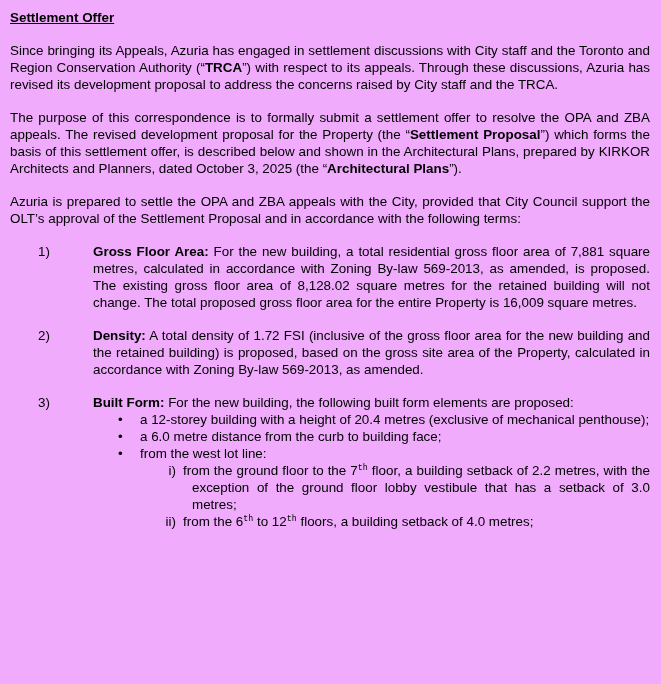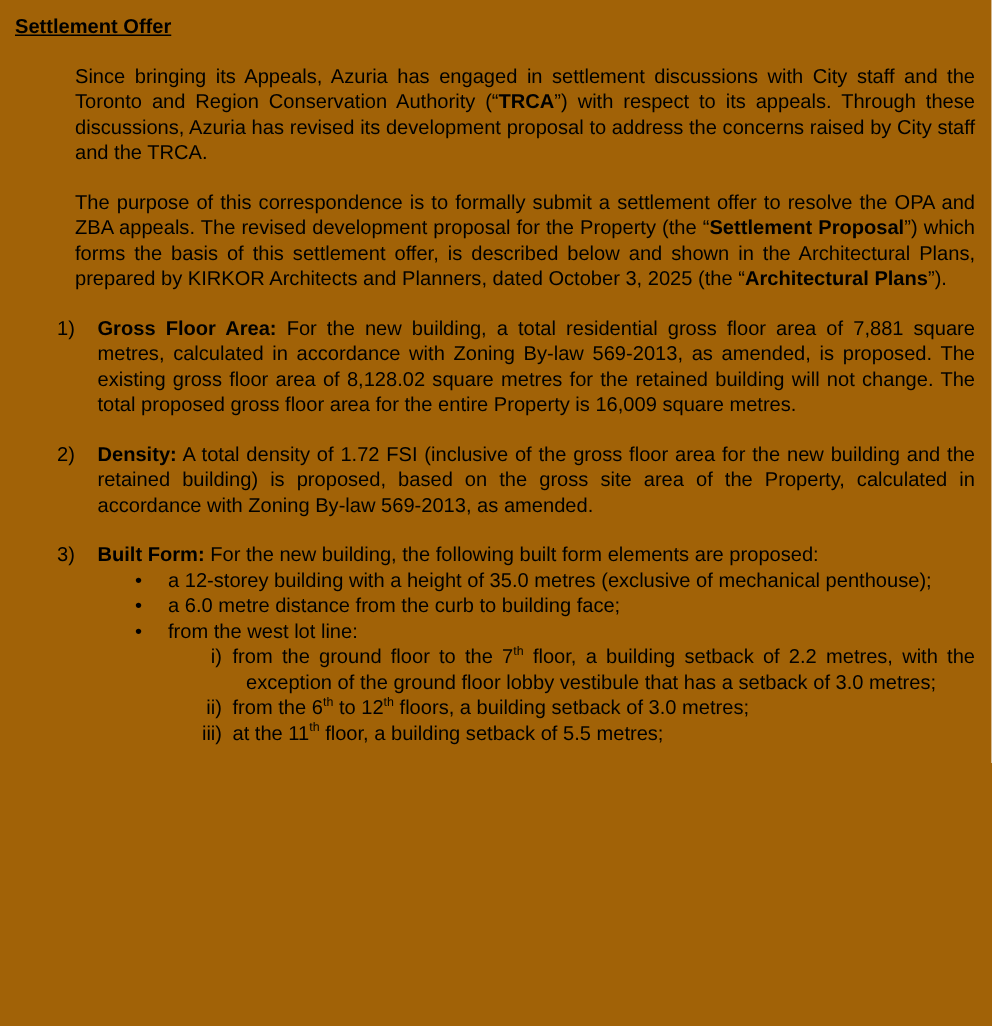--- a/index.html
+++ b/index.html
@@ -5,51 +5,51 @@
 <style>
   * { margin: 0; padding: 0; box-sizing: border-box; }
   html, body { background: #ffffff; }
   body {
     font-family: "Liberation Sans", "DejaVu Sans", sans-serif;
     color: #000000;
   }
   .page {
     width: 661px;
     height: 684px;
-    background: #a16207;
+    background: #f0abfc;
     padding: 9px 11px 0 10px;
     overflow: hidden;
     font-size: 13.4px;
     line-height: 17px;
   }
   .doc-title {
     font-size: 13.4px;
     font-weight: bold;
     text-decoration: underline;
     margin-bottom: 16px;
     display: inline-block;
   }
   .title-row { margin-bottom: 0; }
   .para {
     text-align: justify;
     margin-bottom: 16px;
-    margin-left: 40px;
   }
   .term {
     display: flex;
     margin-bottom: 16px;
   }
   .term:last-child { margin-bottom: 0; }
   .term-marker {
     flex: 0 0 27px;
     margin-left: 28px;
   }
   .term-body {
     flex: 1;
     text-align: justify;
+    margin-left: 28px;
   }
   .b { font-weight: bold; }
   .bullet { display: flex; }
   .bullet-dot {
     flex: 0 0 22px;
     margin-left: 25px;
   }
   .bullet-body {
     flex: 1;
     text-align: justify;
@@ -65,58 +65,57 @@
   .roman-body {
     flex: 1;
     text-align: justify;
     padding-left: 9px;
     text-indent: -9px;
   }
   sup {
     font-size: 0.62em;
     vertical-align: super;
     line-height: 0;
+    font-family: Liberation Mono, monospace;
   }
 </style>
 </head>
 <body>
 
 <div class="page">
   <div class="title-row">
     <span class="doc-title">Settlement Offer</span>
   </div>
   <div id="intro">
       <p class="para"><span>Since bringing its Appeals, Azuria has engaged in settlement discussions with City staff and the Toronto and Region Conservation Authority (“</span><span class="b">TRCA</span><span>”) with respect to its appeals. Through these discussions, Azuria has revised its development proposal to address the concerns raised by City staff and the TRCA.</span></p>
       <p class="para"><span>The purpose of this correspondence is to formally submit a settlement offer to resolve the OPA and ZBA appeals. The revised development proposal for the Property (the “</span><span class="b">Settlement Proposal</span><span>”) which forms the basis of this settlement offer, is described below and shown in the Architectural Plans, prepared by KIRKOR Architects and Planners, dated October 3, 2025 (the “</span><span class="b">Architectural Plans</span><span>”).</span></p>
+      <p class="para"><span>Azuria is prepared to settle the OPA and ZBA appeals with the City, provided that City Council support the OLT’s approval of the Settlement Proposal and in accordance with the following terms:</span></p>
     </div>
   <div id="terms">
       <div class="term">
         <span class="term-marker">1)</span>
         <div class="term-body"><span class="b">Gross Floor Area:</span><span> For the new building, a total residential gross floor area of 7,881 square metres, calculated in accordance with Zoning By-law 569-2013, as amended, is proposed. The existing gross floor area of 8,128.02 square metres for the retained building will not change. The total proposed gross floor area for the entire Property is 16,009 square metres.</span></div>
       </div>
       <div class="term">
         <span class="term-marker">2)</span>
         <div class="term-body"><span class="b">Density:</span><span> A total density of 1.72 FSI (inclusive of the gross floor area for the new building and the retained building) is proposed, based on the gross site area of the Property, calculated in accordance with Zoning By-law 569-2013, as amended.</span></div>
       </div>
       <div class="term">
         <span class="term-marker">3)</span>
         <div class="term-body"><span class="b">Built Form:</span><span> For the new building, the following built form elements are proposed:</span><div class="bullet">
             <span class="bullet-dot">•</span>
-            <div class="bullet-body"><span>a 12-storey building with a height of 35.0 metres (exclusive of mechanical penthouse);</span></div>
+            <div class="bullet-body"><span>a 12-storey building with a height of 20.4 metres (exclusive of mechanical penthouse);</span></div>
           </div><div class="bullet">
             <span class="bullet-dot">•</span>
             <div class="bullet-body"><span>a 6.0 metre distance from the curb to building face;</span></div>
           </div><div class="bullet">
             <span class="bullet-dot">•</span>
             <div class="bullet-body"><span>from the west lot line:</span><div class="roman">
                 <span class="roman-marker">i)</span>
                 <div class="roman-body"><span>from the ground floor to the 7</span><sup>th</sup><span> floor, a building setback of 2.2 metres, with the exception of the ground floor lobby vestibule that has a setback of 3.0 metres;</span></div>
               </div><div class="roman">
                 <span class="roman-marker">ii)</span>
-                <div class="roman-body"><span>from the 6</span><sup>th</sup><span> to 12</span><sup>th</sup><span> floors, a building setback of 3.0 metres;</span></div>
-              </div><div class="roman">
-                <span class="roman-marker">iii)</span>
-                <div class="roman-body"><span>at the 11</span><sup>th</sup><span> floor, a building setback of 5.5 metres;</span></div>
+                <div class="roman-body"><span>from the 6</span><sup>th</sup><span> to 12</span><sup>th</sup><span> floors, a building setback of 4.0 metres;</span></div>
               </div></div>
           </div></div>
       </div>
     </div>
 </div>
 
 </body></html>

